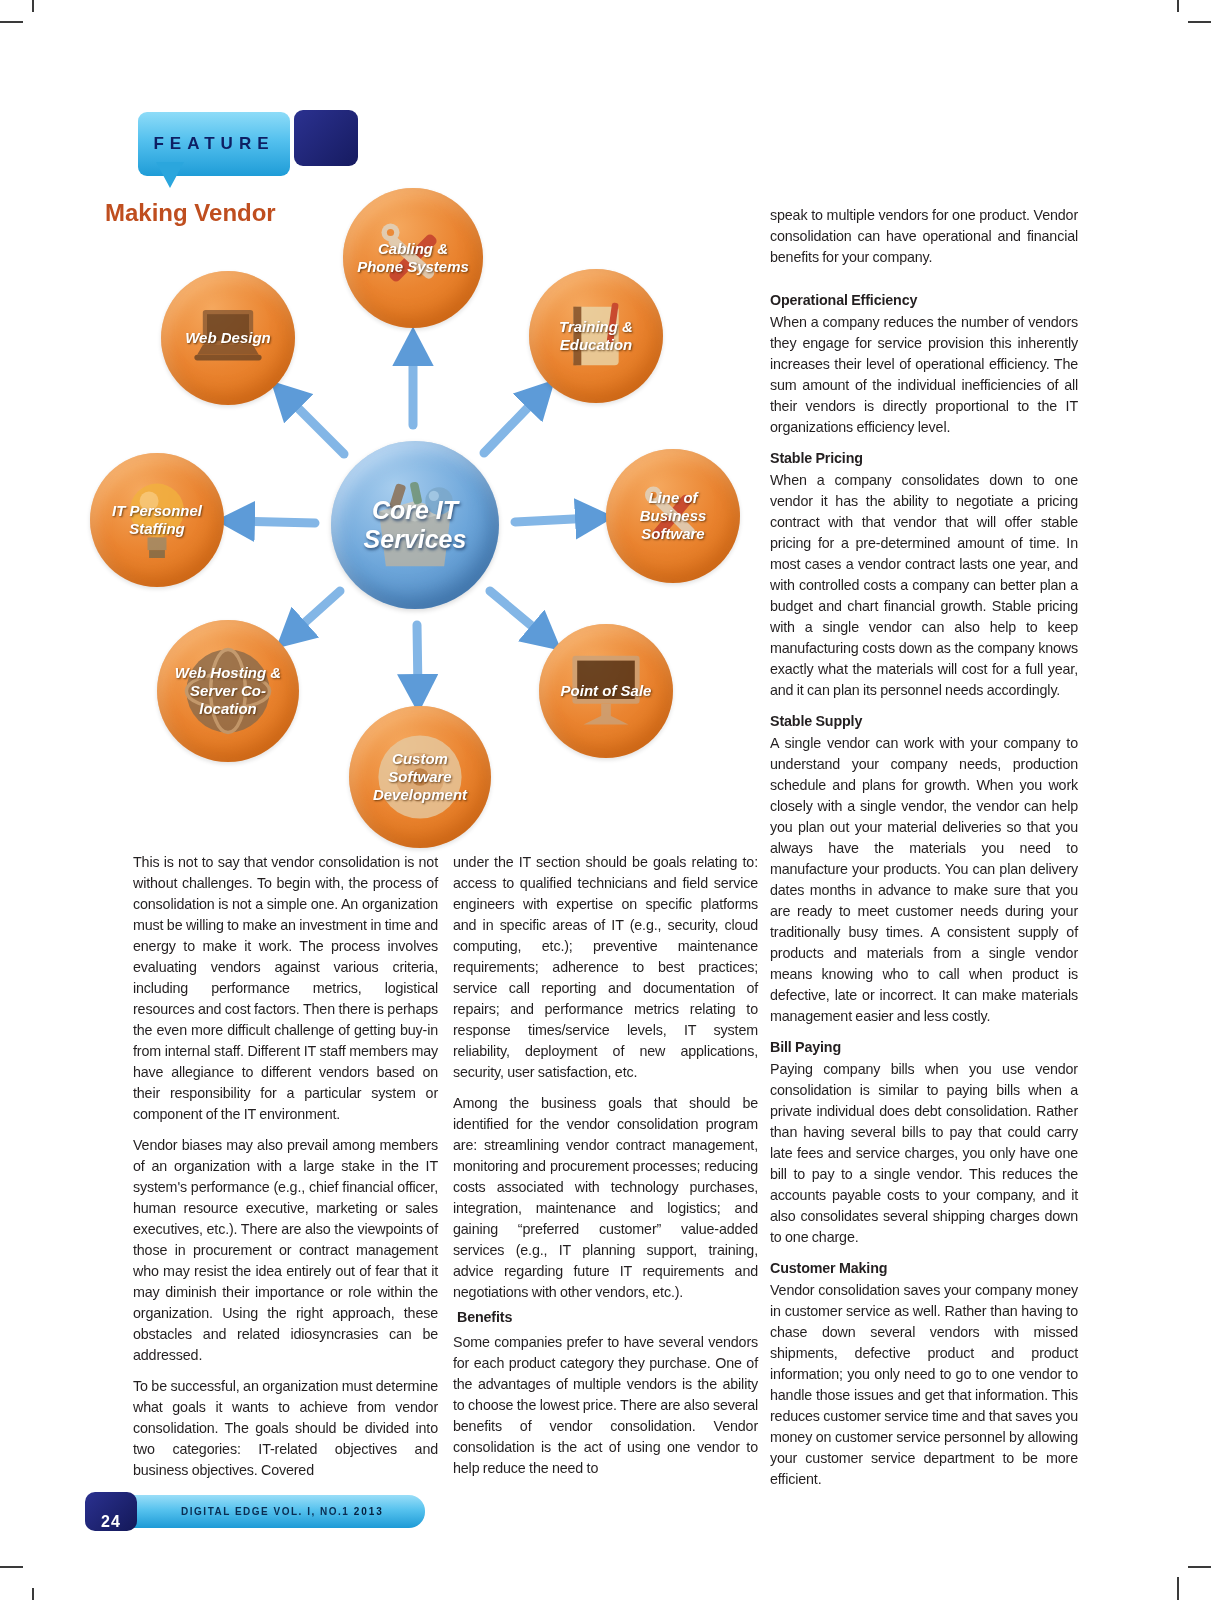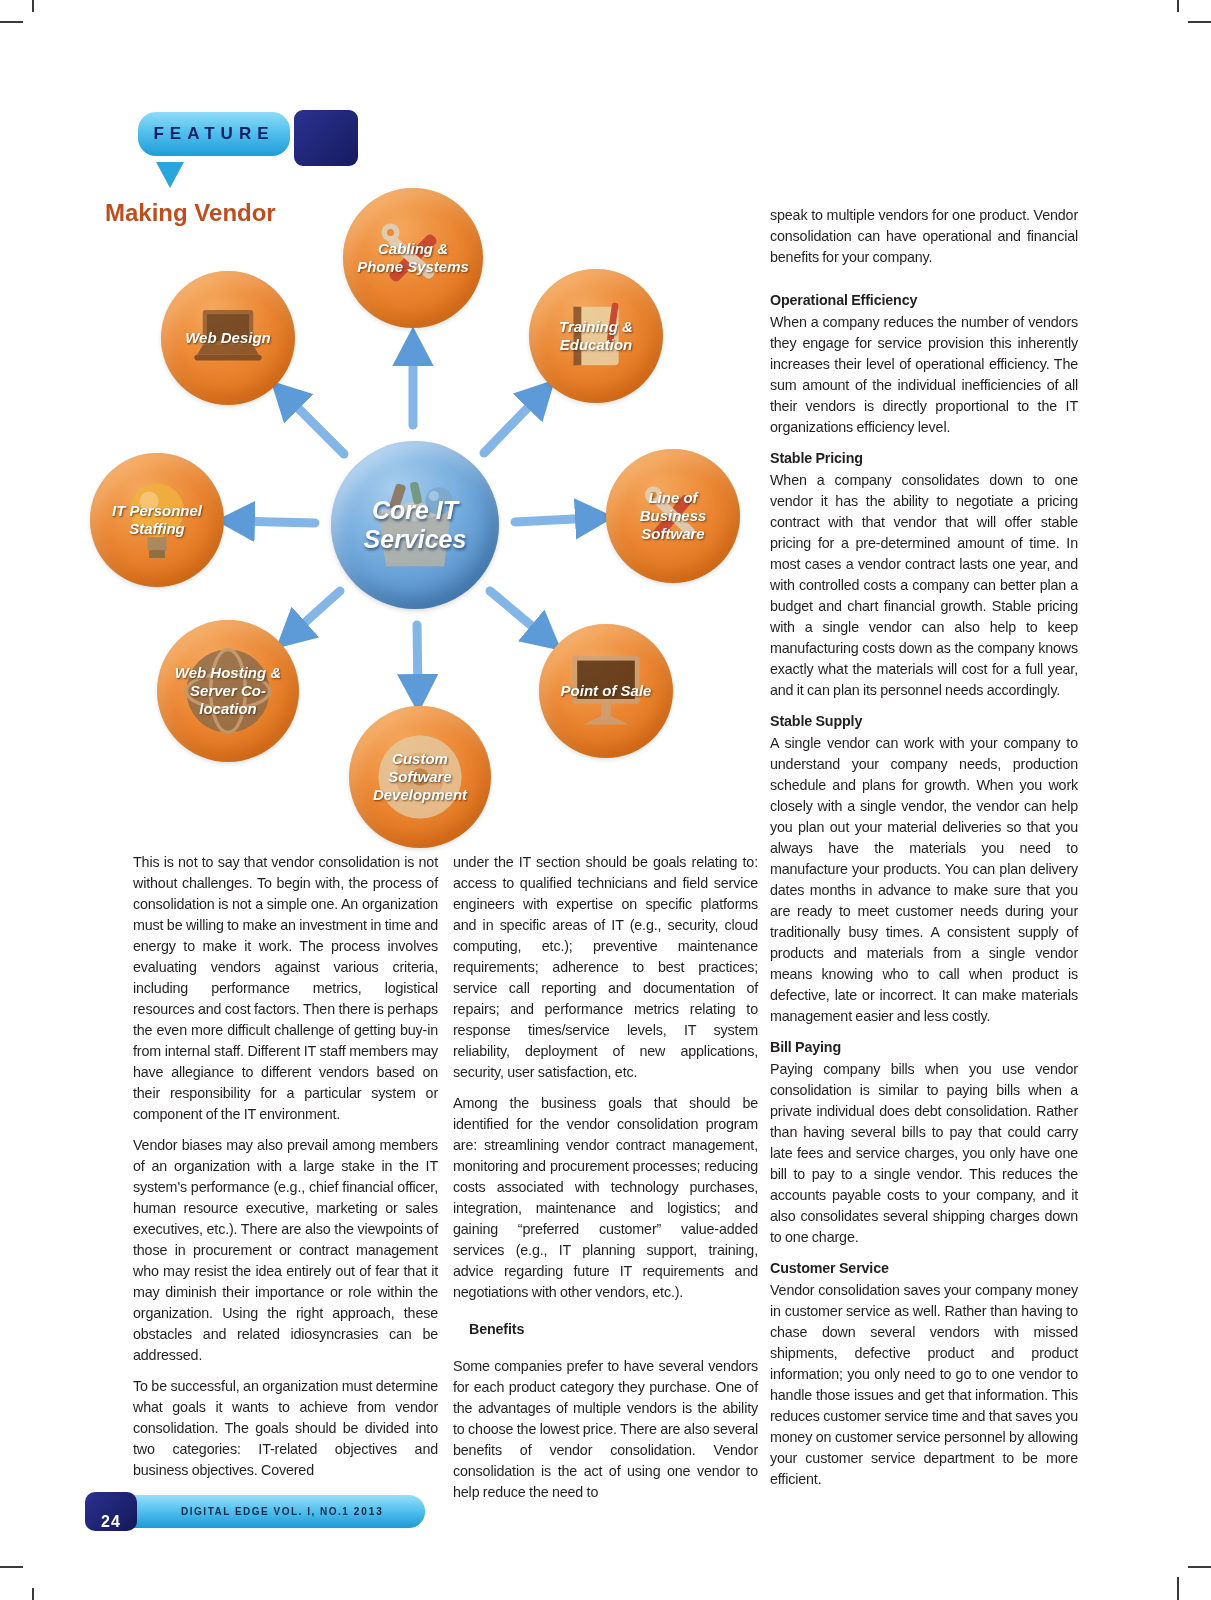--- a/index.html
+++ b/index.html
@@ -5,23 +5,23 @@
   html,body{margin:0;padding:0;background:#e8e8e8;}
   .page{
     position:relative;width:1211px;height:1600px;background:#ffffff;
     font-family:"Liberation Sans", sans-serif;color:#231f20;overflow:hidden;
     margin:0 auto;
   }
   
   .crop{position:absolute;background:#3a3a3a;}
   
   .feature-bubble{
-    position:absolute;left:138px;top:112px;width:152px;height:44px;
+    position:absolute;left:138px;top:112px;width:152px;height:64px;
     background:linear-gradient(#8edcf8,#53c0ee 45%,#1e9cd7);
-    border-radius:18px;display:flex;align-items:center;justify-content:center;
+    border-radius:9px;display:flex;align-items:center;justify-content:center;
   }
   .feature-bubble .tail{
     position:absolute;left:18px;top:50px;width:0;height:0;
     border-left:14px solid transparent;border-right:14px solid transparent;
     border-top:26px solid #2ba6dd;
   }
   .feature-label{
     font-weight:bold;font-size:17px;letter-spacing:6px;color:#0e1f63;
   }
   .feature-navybox{
@@ -61,21 +61,21 @@
     box-shadow:inset -8px -12px 20px rgba(20,60,110,.35), inset 6px 10px 16px rgba(225,240,255,.55), 0 2px 5px rgba(0,0,0,.15);
   }
   .node-center .lbl{font-size:25px;line-height:1.15;text-shadow:1px 2px 3px rgba(30,60,100,.8);}
   
   .col{
     position:absolute;font-size:14.3px;line-height:21px;text-align:justify;
     letter-spacing:-0.15px;word-spacing:-0.4px;
   }
   .col p{margin:0 0 10px 0;}
   .col .hd{font-weight:bold;margin:8px 0 1px 0;}
-  .col .hd-tight{font-weight:bold;margin:16px;}
+  .col .hd-tight{font-weight:bold;margin:4px;}
   .col1{left:133px;top:852px;width:305px;}
   .col2{left:453px;top:852px;width:305px;}
   .col3{left:770px;top:205px;width:308px;}
   .col3 .intro{margin-bottom:22px;}
   
   .footer-bar{
     position:absolute;left:110px;top:1495px;width:315px;height:33px;
     background:linear-gradient(#9adef8,#56c2ee 45%,#1d9ad6);
     border-radius:10px 16px 16px 10px;
     display:flex;align-items:center;justify-content:center;
@@ -261,21 +261,21 @@
 
     <div class="hd">Stable Pricing</div>
     <p>When a company consolidates down to one vendor it has the ability to negotiate a pricing contract with that vendor that will offer stable pricing for a pre-determined amount of time. In most cases a vendor contract lasts one year, and with controlled costs a company can better plan a budget and chart financial growth. Stable pricing with a single vendor can also help to keep manufacturing costs down as the company knows exactly what the materials will cost for a full year, and it can plan its personnel needs accordingly.</p>
 
     <div class="hd">Stable Supply</div>
     <p>A single vendor can work with your company to understand your company needs, production schedule and plans for growth. When you work closely with a single vendor, the vendor can help you plan out your material deliveries so that you always have the materials you need to manufacture your products. You can plan delivery dates months in advance to make sure that you are ready to meet customer needs during your traditionally busy times. A consistent supply of products and materials from a single vendor means knowing who to call when product is defective, late or incorrect. It can make materials management easier and less costly.</p>
 
     <div class="hd">Bill Paying</div>
     <p>Paying company bills when you use vendor consolidation is similar to paying bills when a private individual does debt consolidation. Rather than having several bills to pay that could carry late fees and service charges, you only have one bill to pay to a single vendor. This reduces the accounts payable costs to your company, and it also consolidates several shipping charges down to one charge.</p>
 
-    <div class="hd">Customer Service</div>
+    <div class="hd">Customer Making</div>
     <p>Vendor consolidation saves your company money in customer service as well. Rather than having to chase down several vendors with missed shipments, defective product and product information; you only need to go to one vendor to handle those issues and get that information. This reduces customer service time and that saves you money on customer service personnel by allowing your customer service department to be more efficient.</p>
   </div>
 
   <div class="footer-bar">
     <span class="footer-issue">
       <span>DIGITAL EDGE VOL. I, NO.1</span>
       <span class="yr">2013</span>
     </span>
   </div>
   <div class="footer-pagebox">

